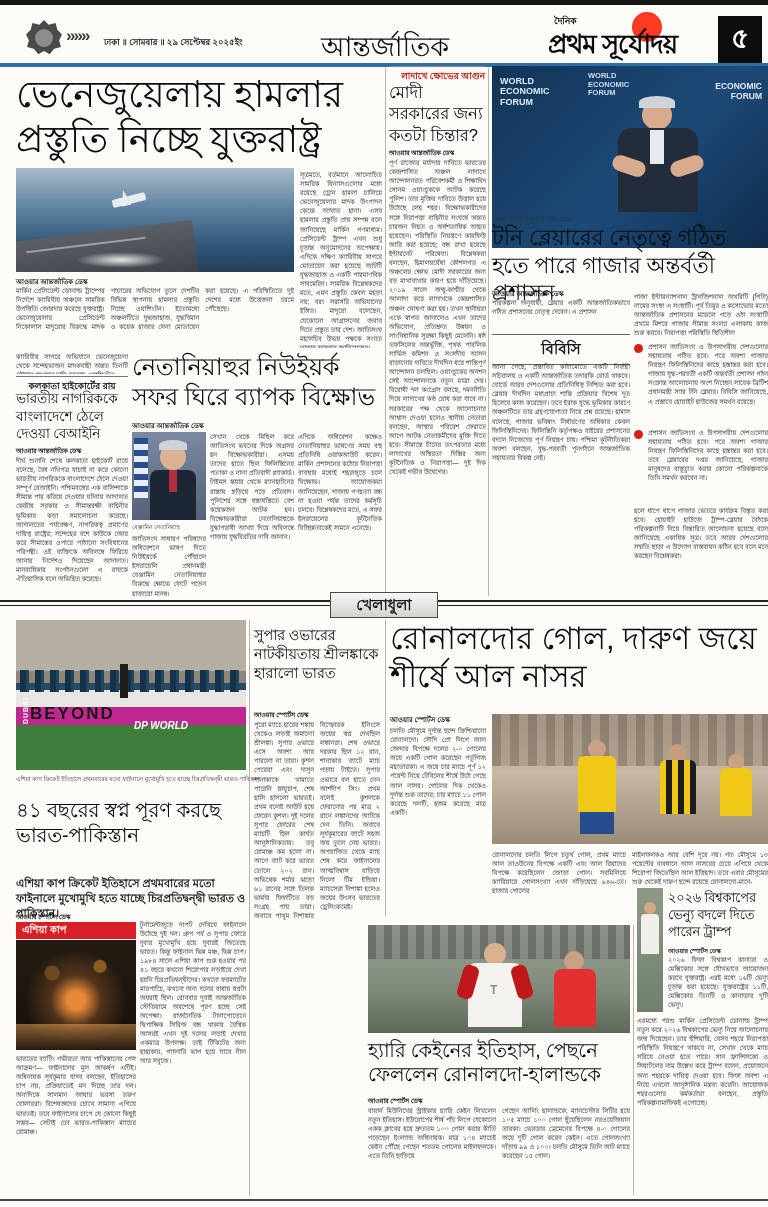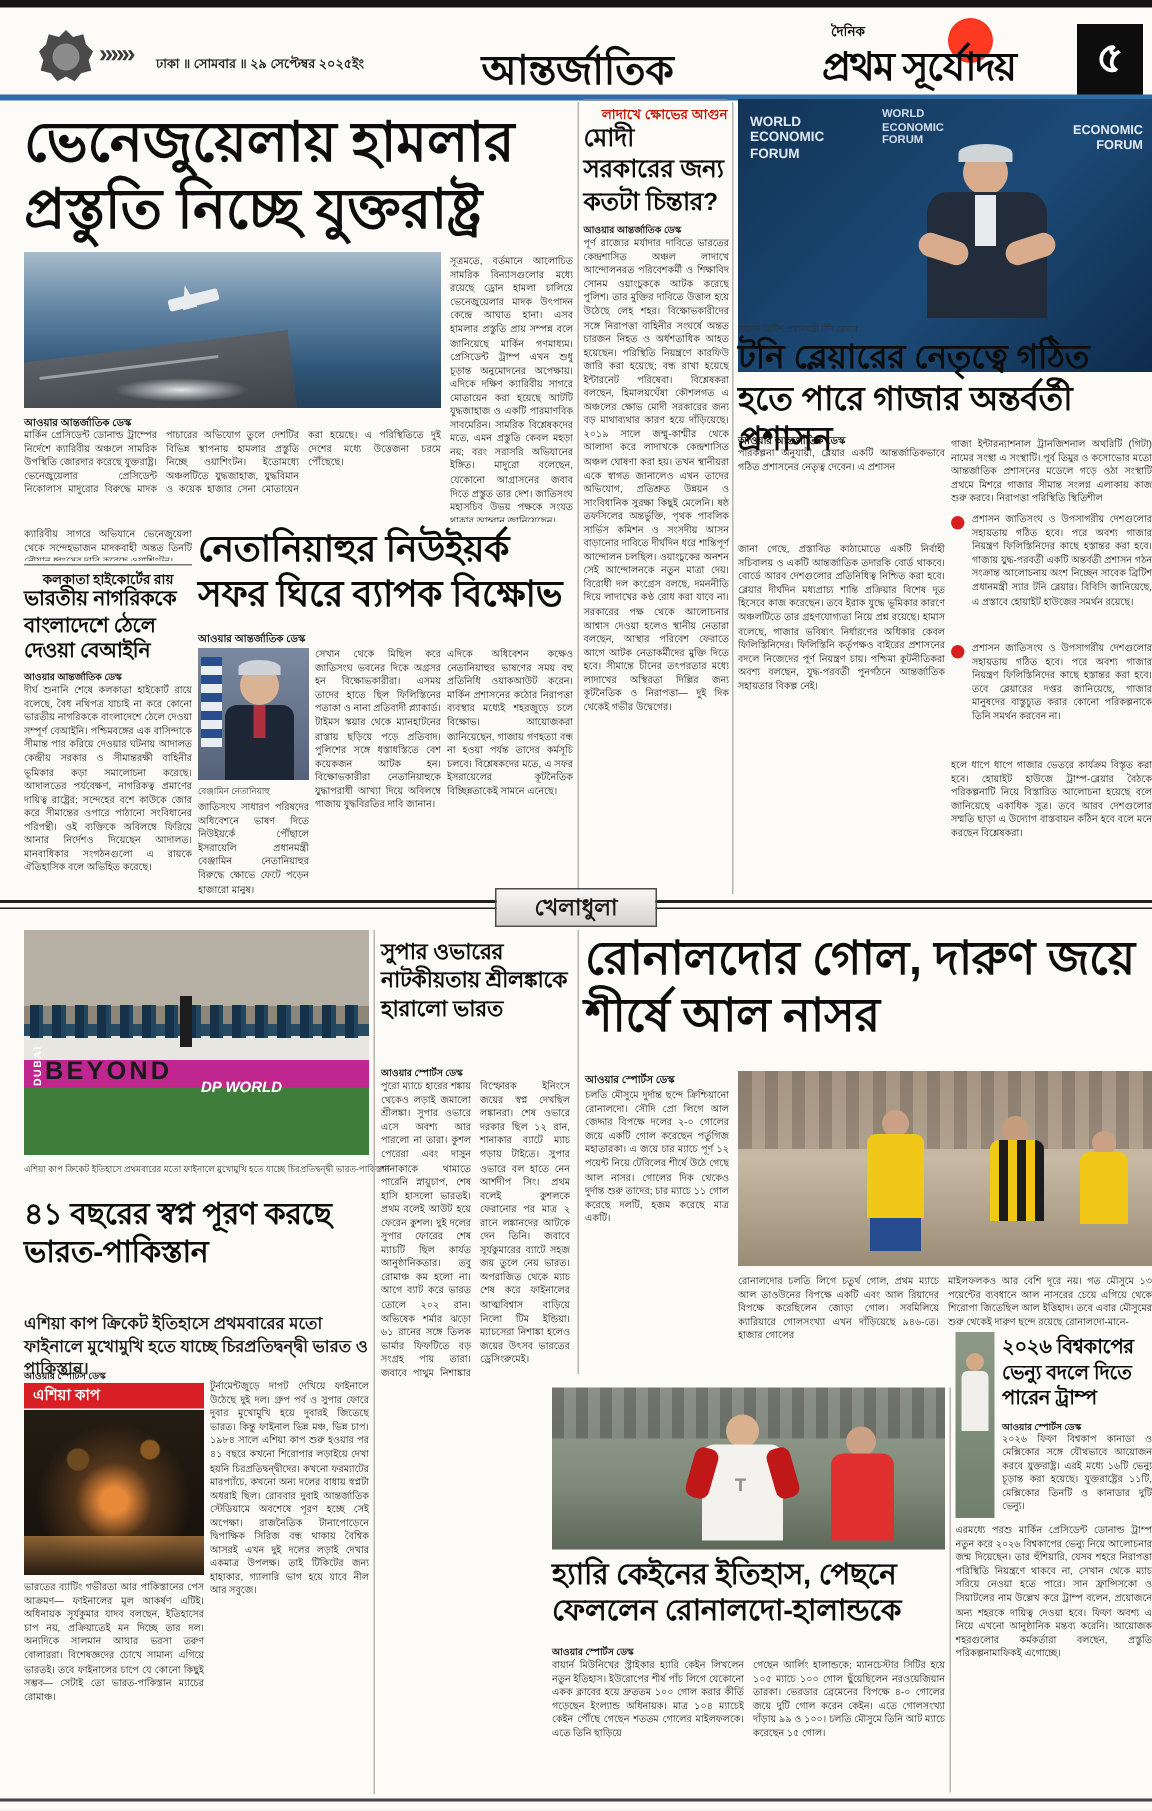--- a/index.html
+++ b/index.html
@@ -5,21 +5,21 @@
   html,body{margin:0;padding:0;background:#e9e7e2;}
   #page{position:relative;width:768px;height:1207px;background:#fcfbf8;overflow:hidden;
         font-family:"Liberation Sans","DejaVu Sans",sans-serif;color:#1a1a1a;}
   .abs{position:absolute;}
   .bodytext{font-size:6.4px;line-height:1.42;text-align:justify;overflow:hidden;color:#222;}
   .cols2{column-count:2;column-gap:6px;}
   .cols3{column-count:3;column-gap:6px;}
   .byline{font-size:6.8px;font-weight:bold;color:#111;}
   .kicker{font-size:9px;font-weight:bold;text-align:center;}
   .caption{font-size:5.8px;color:#333;}
-  .hl{font-weight:bold;color:#0d0d0d;letter-spacing:-0.2px;}
+  .hl{font-weight:normal;color:#0d0d0d;letter-spacing:-0.2px;}
   .rule{background:#555;}
   .vrule{width:1px;background:#b9b5ae;}
   .photo{overflow:hidden;}
   .dot{flex:none;width:9px;height:9px;border-radius:50%;background:#d61f1f;margin-top:2px;}
   .bullet-item{display:flex;gap:5px;}
   .tab{background:linear-gradient(#f7f7f7,#d4d2cd);border:1px solid #4a4a4a;
        display:flex;align-items:center;justify-content:center;font-weight:bold;font-size:15px;}
   .adtxt{position:absolute;font-weight:bold;white-space:nowrap;}
 </style>
 </head>
@@ -97,20 +97,21 @@
     <div style="position:absolute;left:147px;top:30px;width:36px;height:12px;border-radius:50% 50% 0 0;background:#cfd4d9;"></div>
     <div style="position:absolute;left:126px;top:62px;width:80px;height:84px;background:#222c3a;border-radius:14px 14px 0 0;"></div>
     <div style="position:absolute;left:158px;top:64px;width:14px;height:34px;background:#e7ebee;"></div>
     <div style="position:absolute;left:120px;top:92px;width:34px;height:16px;border-radius:8px;background:#d8ab8c;transform:rotate(18deg);"></div>
     <div style="position:absolute;left:178px;top:92px;width:34px;height:16px;border-radius:8px;background:#d8ab8c;transform:rotate(-18deg);"></div>
   </div>
   <div class="abs caption" style="left:492px;top:214px;width:276px;">সাবেক ব্রিটিশ প্রধানমন্ত্রী টনি ব্লেয়ার</div>
   <div class="abs hl" style="left:492px;top:224px;width:276px;font-size:22px;line-height:1.25;">টনি ব্লেয়ারের নেতৃত্বে গঠিত হতে পারে গাজার অন্তর্বর্তী প্রশাসন</div>
   <div class="abs byline" style="left:492px;top:288px;">আওয়ার আন্তর্জাতিক ডেস্ক</div>
   <div class="abs bodytext" style="left:492px;top:298px;width:138px;height:32px;">পরিকল্পনা অনুযায়ী, ব্লেয়ার একটি আন্তর্জাতিকভাবে গঠিত প্রশাসনের নেতৃত্ব দেবেন। এ প্রশাসন</div>
+  <div class="abs" style="left:492px;top:334px;width:138px;border-top:1px solid #666;border-bottom:1px solid #666;text-align:center;font-size:15px;font-weight:bold;padding:2px 0;">বিবিসি</div>
   <div class="abs bodytext" style="left:492px;top:362px;width:138px;height:234px;">জানা গেছে, প্রস্তাবিত কাঠামোতে একটি নির্বাহী সচিবালয় ও একটি আন্তর্জাতিক তদারকি বোর্ড থাকবে। বোর্ডে আরব দেশগুলোর প্রতিনিধিত্ব নিশ্চিত করা হবে। ব্লেয়ার দীর্ঘদিন মধ্যপ্রাচ্য শান্তি প্রক্রিয়ার বিশেষ দূত হিসেবে কাজ করেছেন। তবে ইরাক যুদ্ধে ভূমিকার কারণে অঞ্চলটিতে তার গ্রহণযোগ্যতা নিয়ে প্রশ্ন রয়েছে। হামাস বলেছে, গাজার ভবিষ্যৎ নির্ধারণের অধিকার কেবল ফিলিস্তিনিদের। ফিলিস্তিনি কর্তৃপক্ষও বাইরের প্রশাসনের বদলে নিজেদের পূর্ণ নিয়ন্ত্রণ চায়। পশ্চিমা কূটনীতিকরা অবশ্য বলছেন, যুদ্ধ-পরবর্তী পুনর্গঠনে আন্তর্জাতিক সহায়তার বিকল্প নেই।</div>
   <div class="abs bodytext" style="left:634px;top:292px;width:134px;height:44px;">গাজা ইন্টারন্যাশনাল ট্রানজিশনাল অথরিটি (গিটা) নামের সংস্থা এ সংস্থাটি। পূর্ব তিমুর ও কসোভোর মতো আন্তর্জাতিক প্রশাসনের মডেলে গড়ে ওঠা সংস্থাটি প্রথমে মিশরে গাজার সীমান্ত সংলগ্ন এলাকায় কাজ শুরু করবে। নিরাপত্তা পরিস্থিতি স্থিতিশীল</div>
   <div class="abs bullet-item" style="left:634px;top:342px;width:134px;height:80px;">
     <span class="dot"></span>
     <div class="bodytext" style="height:80px;">প্রশাসন জাতিসংঘ ও উপসাগরীয় দেশগুলোর সহায়তায় গঠিত হবে। পরে অবশ্য গাজার নিয়ন্ত্রণ ফিলিস্তিনিদের কাছে হস্তান্তর করা হবে। গাজায় যুদ্ধ-পরবর্তী একটি অন্তর্বর্তী প্রশাসন গঠন সংক্রান্ত আলোচনায় অংশ নিচ্ছেন সাবেক ব্রিটিশ প্রধানমন্ত্রী স্যার টনি ব্লেয়ার। বিবিসি জানিয়েছে, এ প্রস্তাবে হোয়াইট হাউজের সমর্থন রয়েছে।</div>
   </div>
   <div class="abs bullet-item" style="left:634px;top:428px;width:134px;height:72px;">
     <span class="dot"></span>
     <div class="bodytext" style="height:72px;">প্রশাসন জাতিসংঘ ও উপসাগরীয় দেশগুলোর সহায়তায় গঠিত হবে। পরে অবশ্য গাজার নিয়ন্ত্রণ ফিলিস্তিনিদের কাছে হস্তান্তর করা হবে। তবে ব্লেয়ারের দপ্তর জানিয়েছে, গাজার মানুষদের বাস্তুচ্যুত করার কোনো পরিকল্পনাকে তিনি সমর্থন করবেন না।</div>
   </div>

